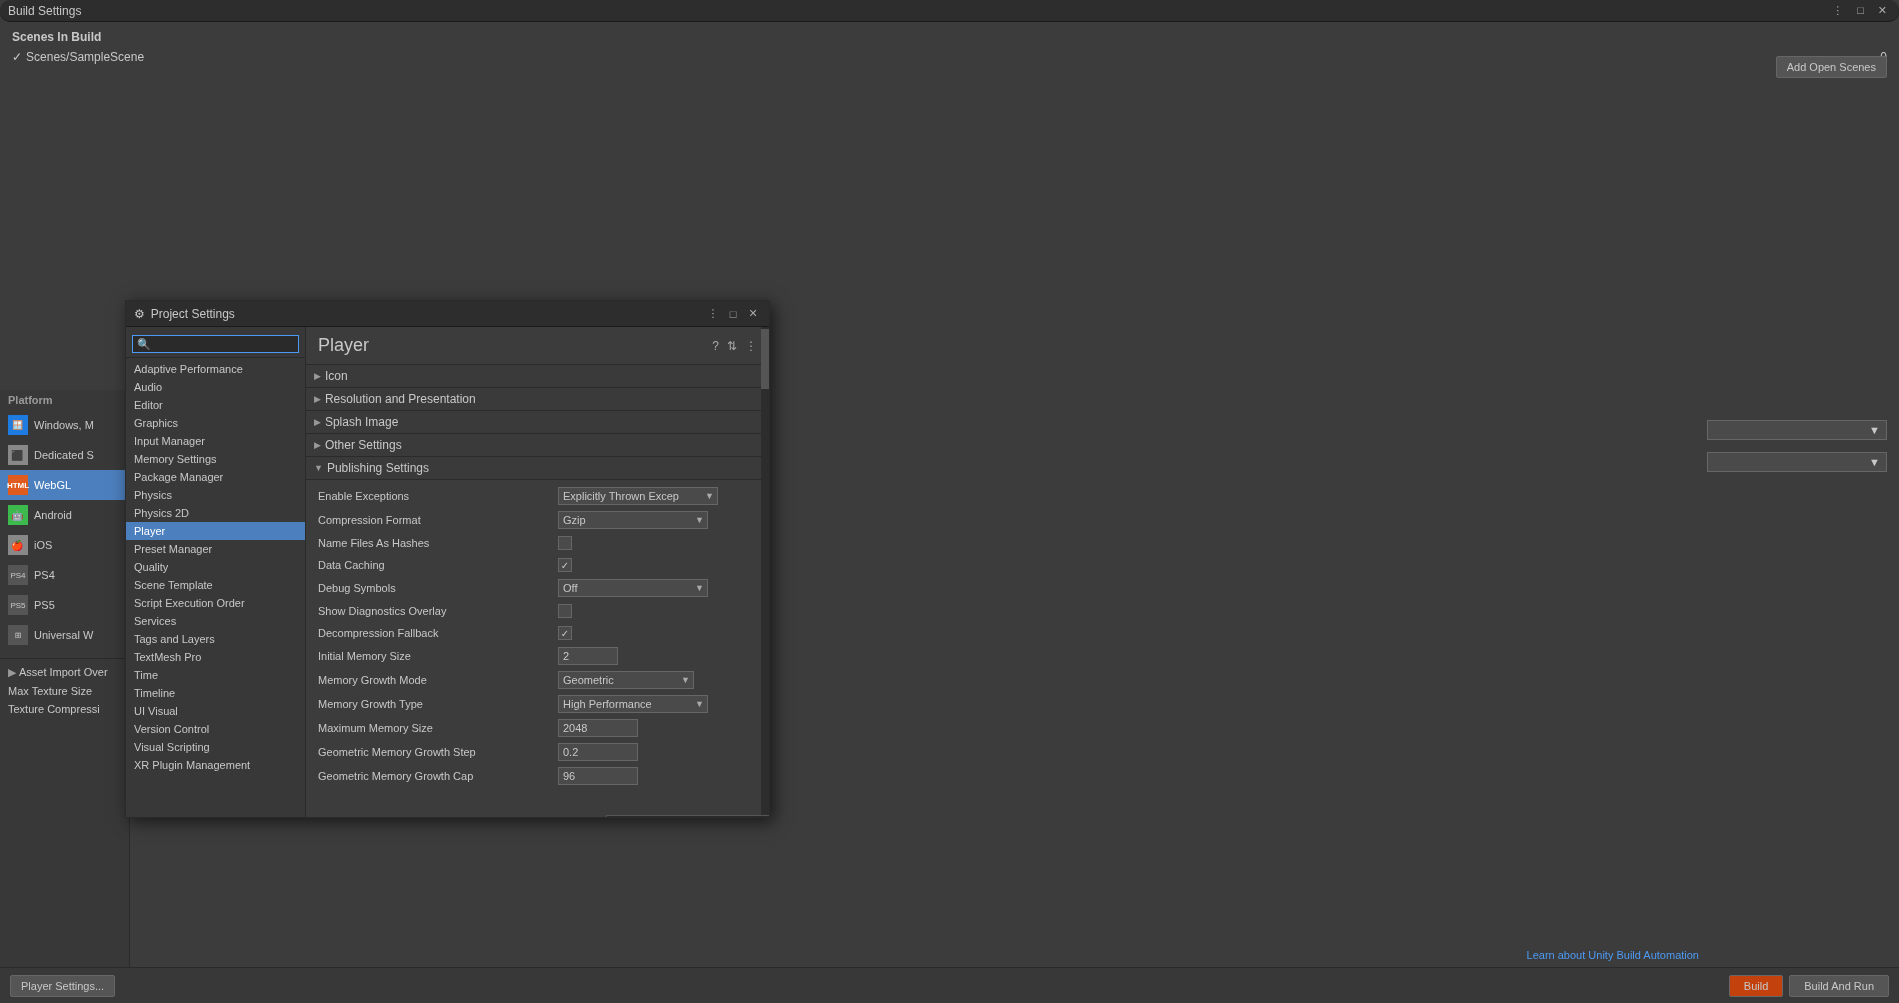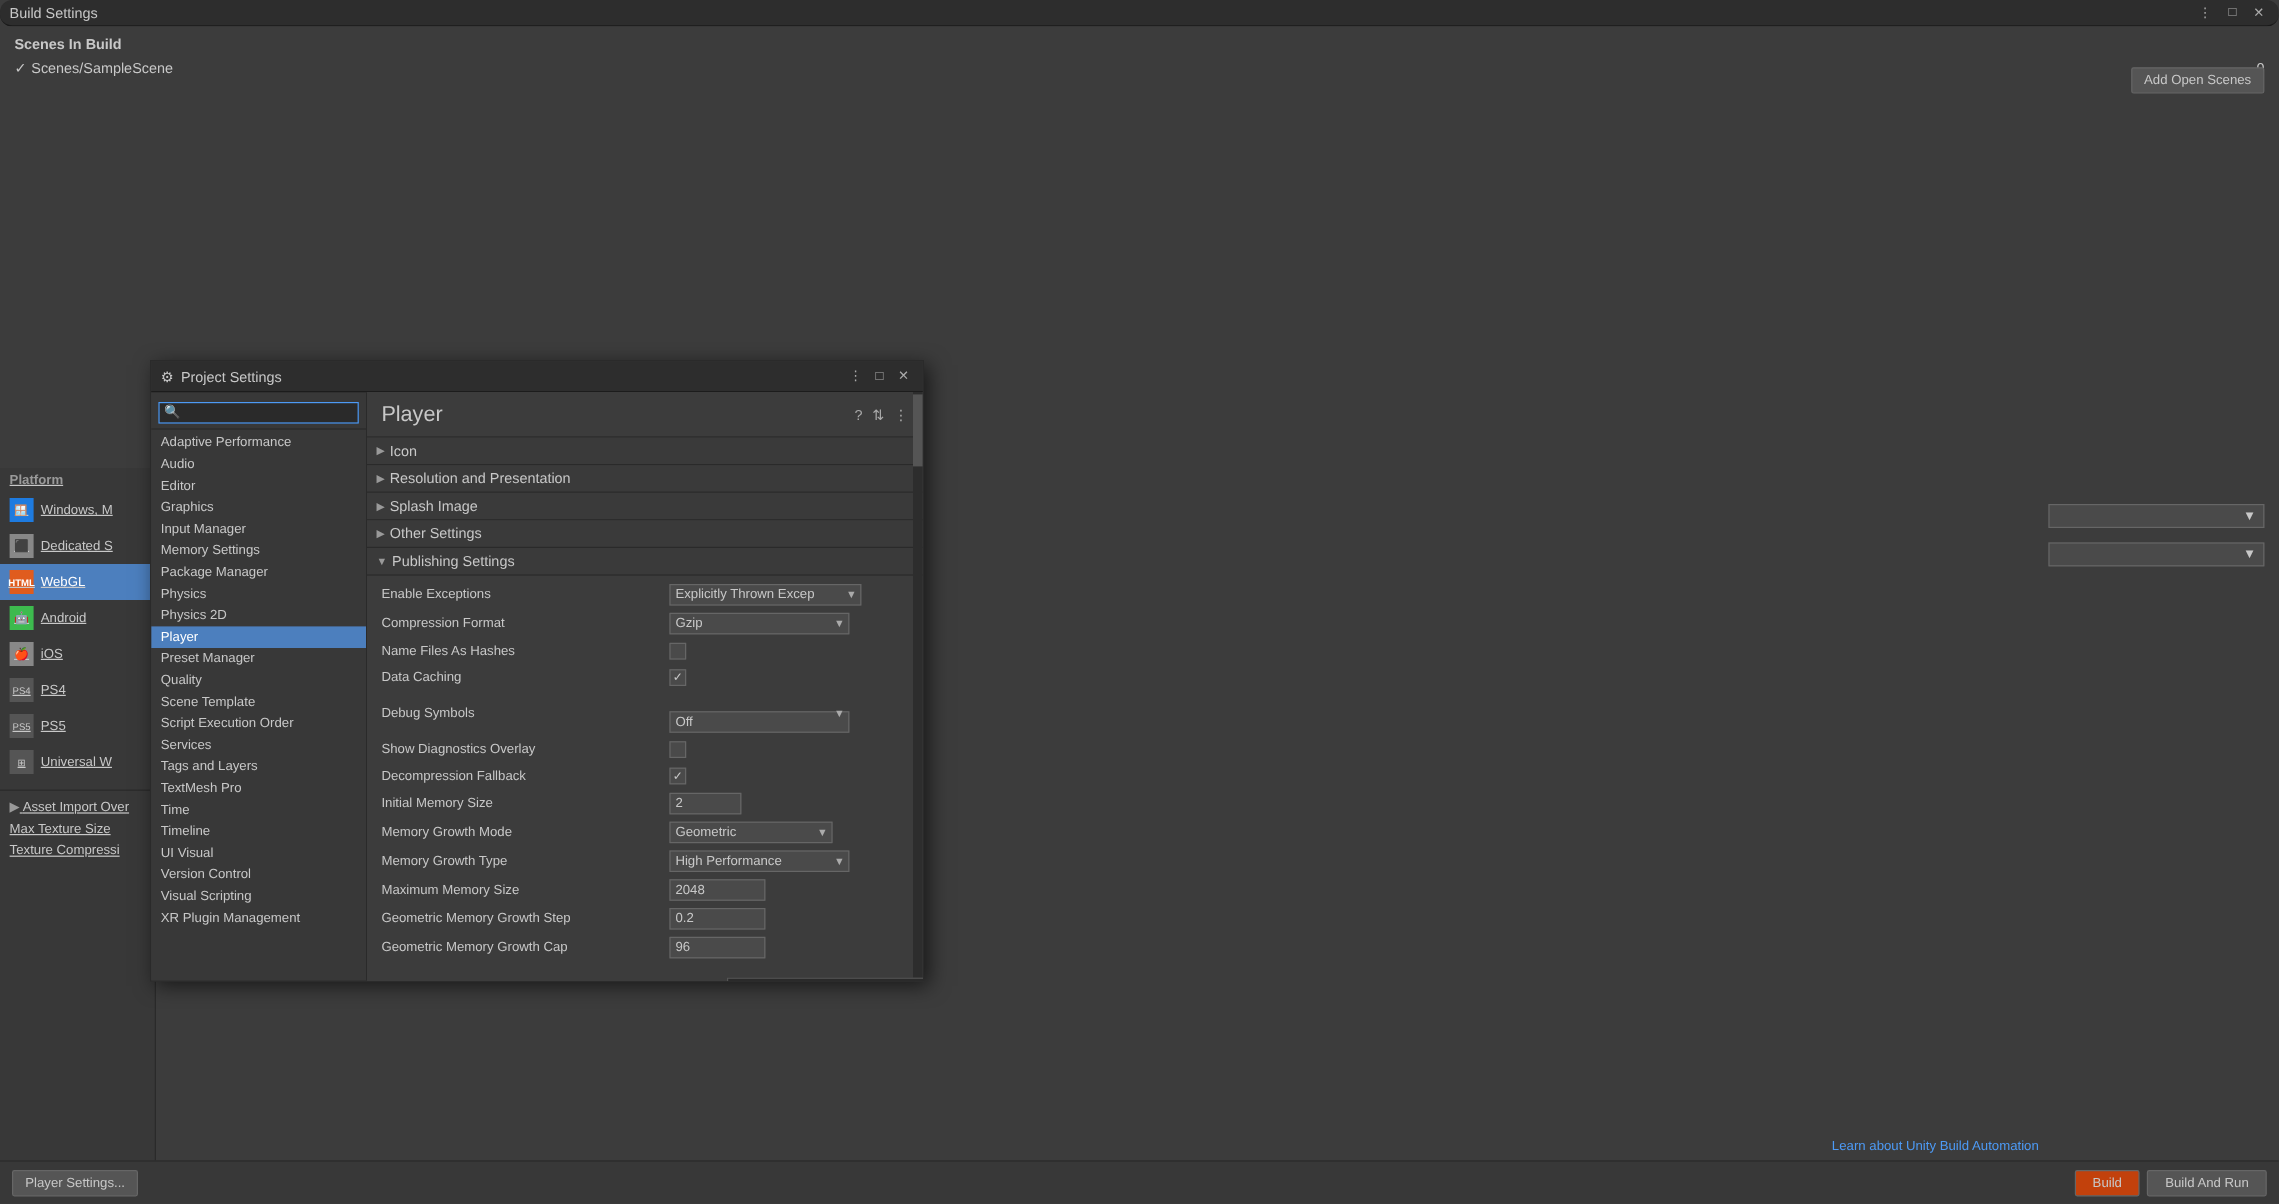--- a/index.html
+++ b/index.html
@@ -386,21 +386,21 @@
       <div class="scene-item">
         <span>✓</span>
         <span>Scenes/SampleScene</span>
         <span style="margin-left:auto;position:absolute;right:12px;">0</span>
       </div>
     </div>
   </div>
 
   <button class="add-open-scenes-btn" style="position:absolute;right:12px;top:56px;">Add Open Scenes</button>
 
-  <div style="position:absolute;left:0;top:390px;width:130px;bottom:36px;background:#383838;border-right:1px solid #2a2a2a;text-decoration:underline;">
+  <div style="position:absolute;left:0;top:390px;width:130px;bottom:36px;background:#383838;border-right:1px solid #2a2a2a;">
     <div class="platform-header">Platform</div>
 
     <div class="platform-item">
       <div class="platform-icon windows" style="font-size:9px;color:white;">🪟</div>
       <span>Windows, M</span>
     </div>
     <div class="platform-item">
       <div class="platform-icon dedicated">⬛</div>
       <span>Dedicated S</span>
     </div>
@@ -627,21 +627,21 @@
             <span class="setting-label">Data Caching</span>
             <div class="setting-control">
               <div class="checkbox checked"></div>
             </div>
           </div>
 
           <div class="setting-row">
             <span class="setting-label">Debug Symbols</span>
             <div class="setting-control">
               <div class="dropdown-wrapper">
-                <select class="setting-dropdown" style="width:150px;margin-top:14px;">
+                <select class="setting-dropdown" style="width:150px;">
                   <option>Off</option>
                 </select>
                 <span class="dropdown-arrow">▼</span>
               </div>
             </div>
           </div>
 
           <div class="setting-row">
             <span class="setting-label">Show Diagnostics Overlay</span>
             <div class="setting-control">

